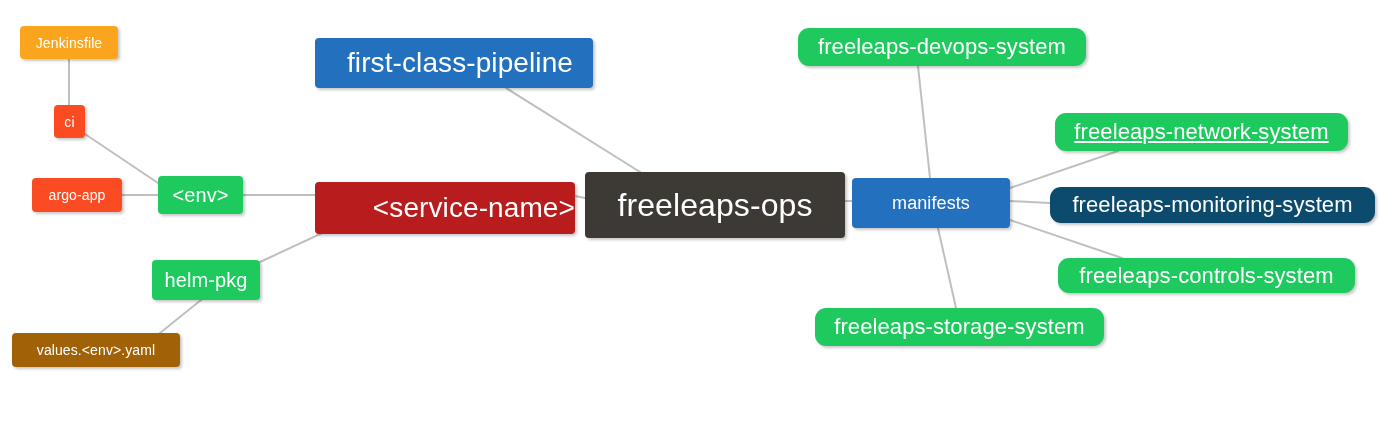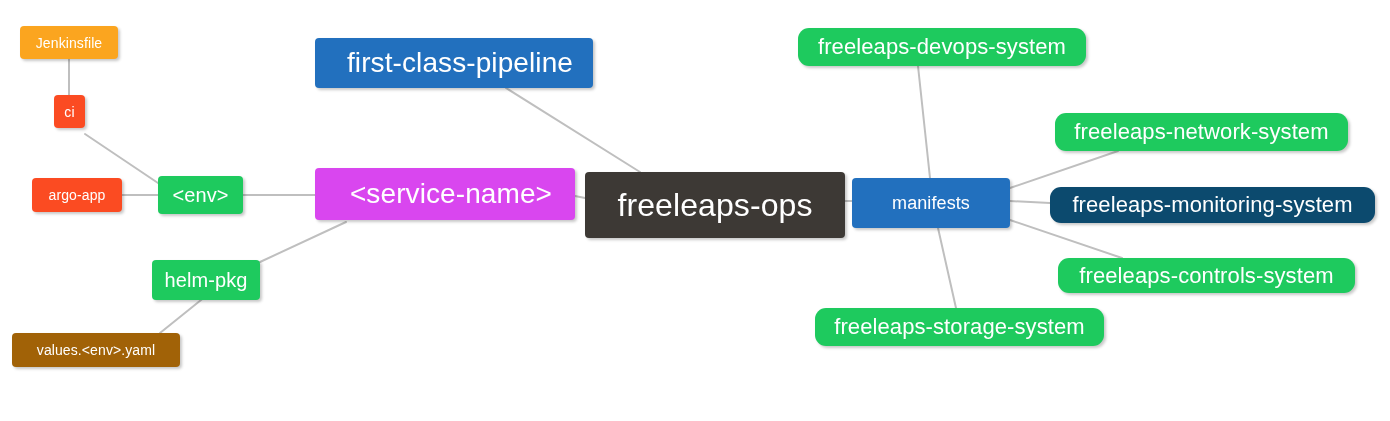--- a/index.html
+++ b/index.html
@@ -65,51 +65,51 @@
       <line x1="1010" y1="188" x2="1118" y2="151" stroke="#bfbfbf" stroke-width="2" stroke-linecap="round"></line>
       <line x1="1010" y1="201" x2="1050" y2="203" stroke="#bfbfbf" stroke-width="2" stroke-linecap="round"></line>
       <line x1="1010" y1="220" x2="1122" y2="258" stroke="#bfbfbf" stroke-width="2" stroke-linecap="round"></line>
       <line x1="938" y1="228" x2="956" y2="308" stroke="#bfbfbf" stroke-width="2" stroke-linecap="round"></line>
     </svg>
 
   <div id="node-layer">
       <div class="node sz-xs" style="left: 20px; top: 26px; width: 98px; height: 33px; background: rgb(251, 165, 31);">
         <span>Jenkinsfile</span>
       </div>
-      <div class="node sz-xs" style="left: 54px; top: 95px; width: 31px; height: 33px; background: rgb(251, 75, 34); text-align: center;">
+      <div class="node sz-xs" style="left: 54px; top: 105px; width: 31px; height: 33px; background: rgb(251, 75, 34); text-align: center;">
         <span>ci</span>
       </div>
       <div class="node sz-xs" style="left: 32px; top: 178px; width: 90px; height: 34px; background: rgb(251, 75, 34);">
         <span>argo-app</span>
       </div>
       <div class="node sz-s" style="left: 158px; top: 176px; width: 85px; height: 38px; background: rgb(30, 202, 94);">
         <span>&lt;env&gt;</span>
       </div>
       <div class="node sz-s" style="left: 152px; top: 260px; width: 108px; height: 40px; background: rgb(30, 202, 94);">
         <span>helm-pkg</span>
       </div>
       <div class="node sz-xs" style="left: 12px; top: 333px; width: 168px; height: 34px; background: #a16207;">
         <span>values.&lt;env&gt;.yaml</span>
       </div>
       <div class="node sz-xl" style="left: 315px; top: 38px; width: 278px; height: 50px; background: rgb(34, 112, 190);">
         <span>first-class-pipeline</span>
       </div>
-      <div class="node sz-xl" style="left: 315px; top: 168px; width: 260px; height: 52px; background: #d946ef;">
+      <div class="node sz-xl" style="left: 315px; top: 182px; width: 260px; height: 52px; background: #b91c1c; justify-content: flex-end;">
         <span>&lt;service-name&gt;</span>
       </div>
       <div class="node sz-xxl" style="left: 585px; top: 172px; width: 260px; height: 66px; background: rgb(61, 57, 53);">
         <span>freeleaps-ops</span>
       </div>
       <div class="node sz-l" style="left: 852px; top: 178px; width: 158px; height: 50px; background: rgb(34, 112, 190);">
         <span>manifests</span>
       </div>
       <div class="node sz-m" style="left: 798px; top: 28px; width: 288px; height: 38px; background: rgb(30, 202, 94);">
         <span>freeleaps-devops-system</span>
       </div>
-      <div class="node sz-m" style="left: 1055px; top: 113px; width: 293px; height: 38px; background: rgb(30, 202, 94);">
+      <div class="node sz-m" style="left: 1055px; top: 113px; width: 293px; height: 38px; background: rgb(30, 202, 94); text-decoration: underline;">
         <span>freeleaps-network-system</span>
       </div>
       <div class="node sz-m" style="left: 1050px; top: 187px; width: 325px; height: 36px; background: #0c4a6e;">
         <span>freeleaps-monitoring-system</span>
       </div>
       <div class="node sz-m" style="left: 1058px; top: 258px; width: 297px; height: 35px; background: rgb(30, 202, 94);">
         <span>freeleaps-controls-system</span>
       </div>
       <div class="node sz-m" style="left: 815px; top: 308px; width: 289px; height: 38px; background: rgb(30, 202, 94);">
         <span>freeleaps-storage-system</span>

